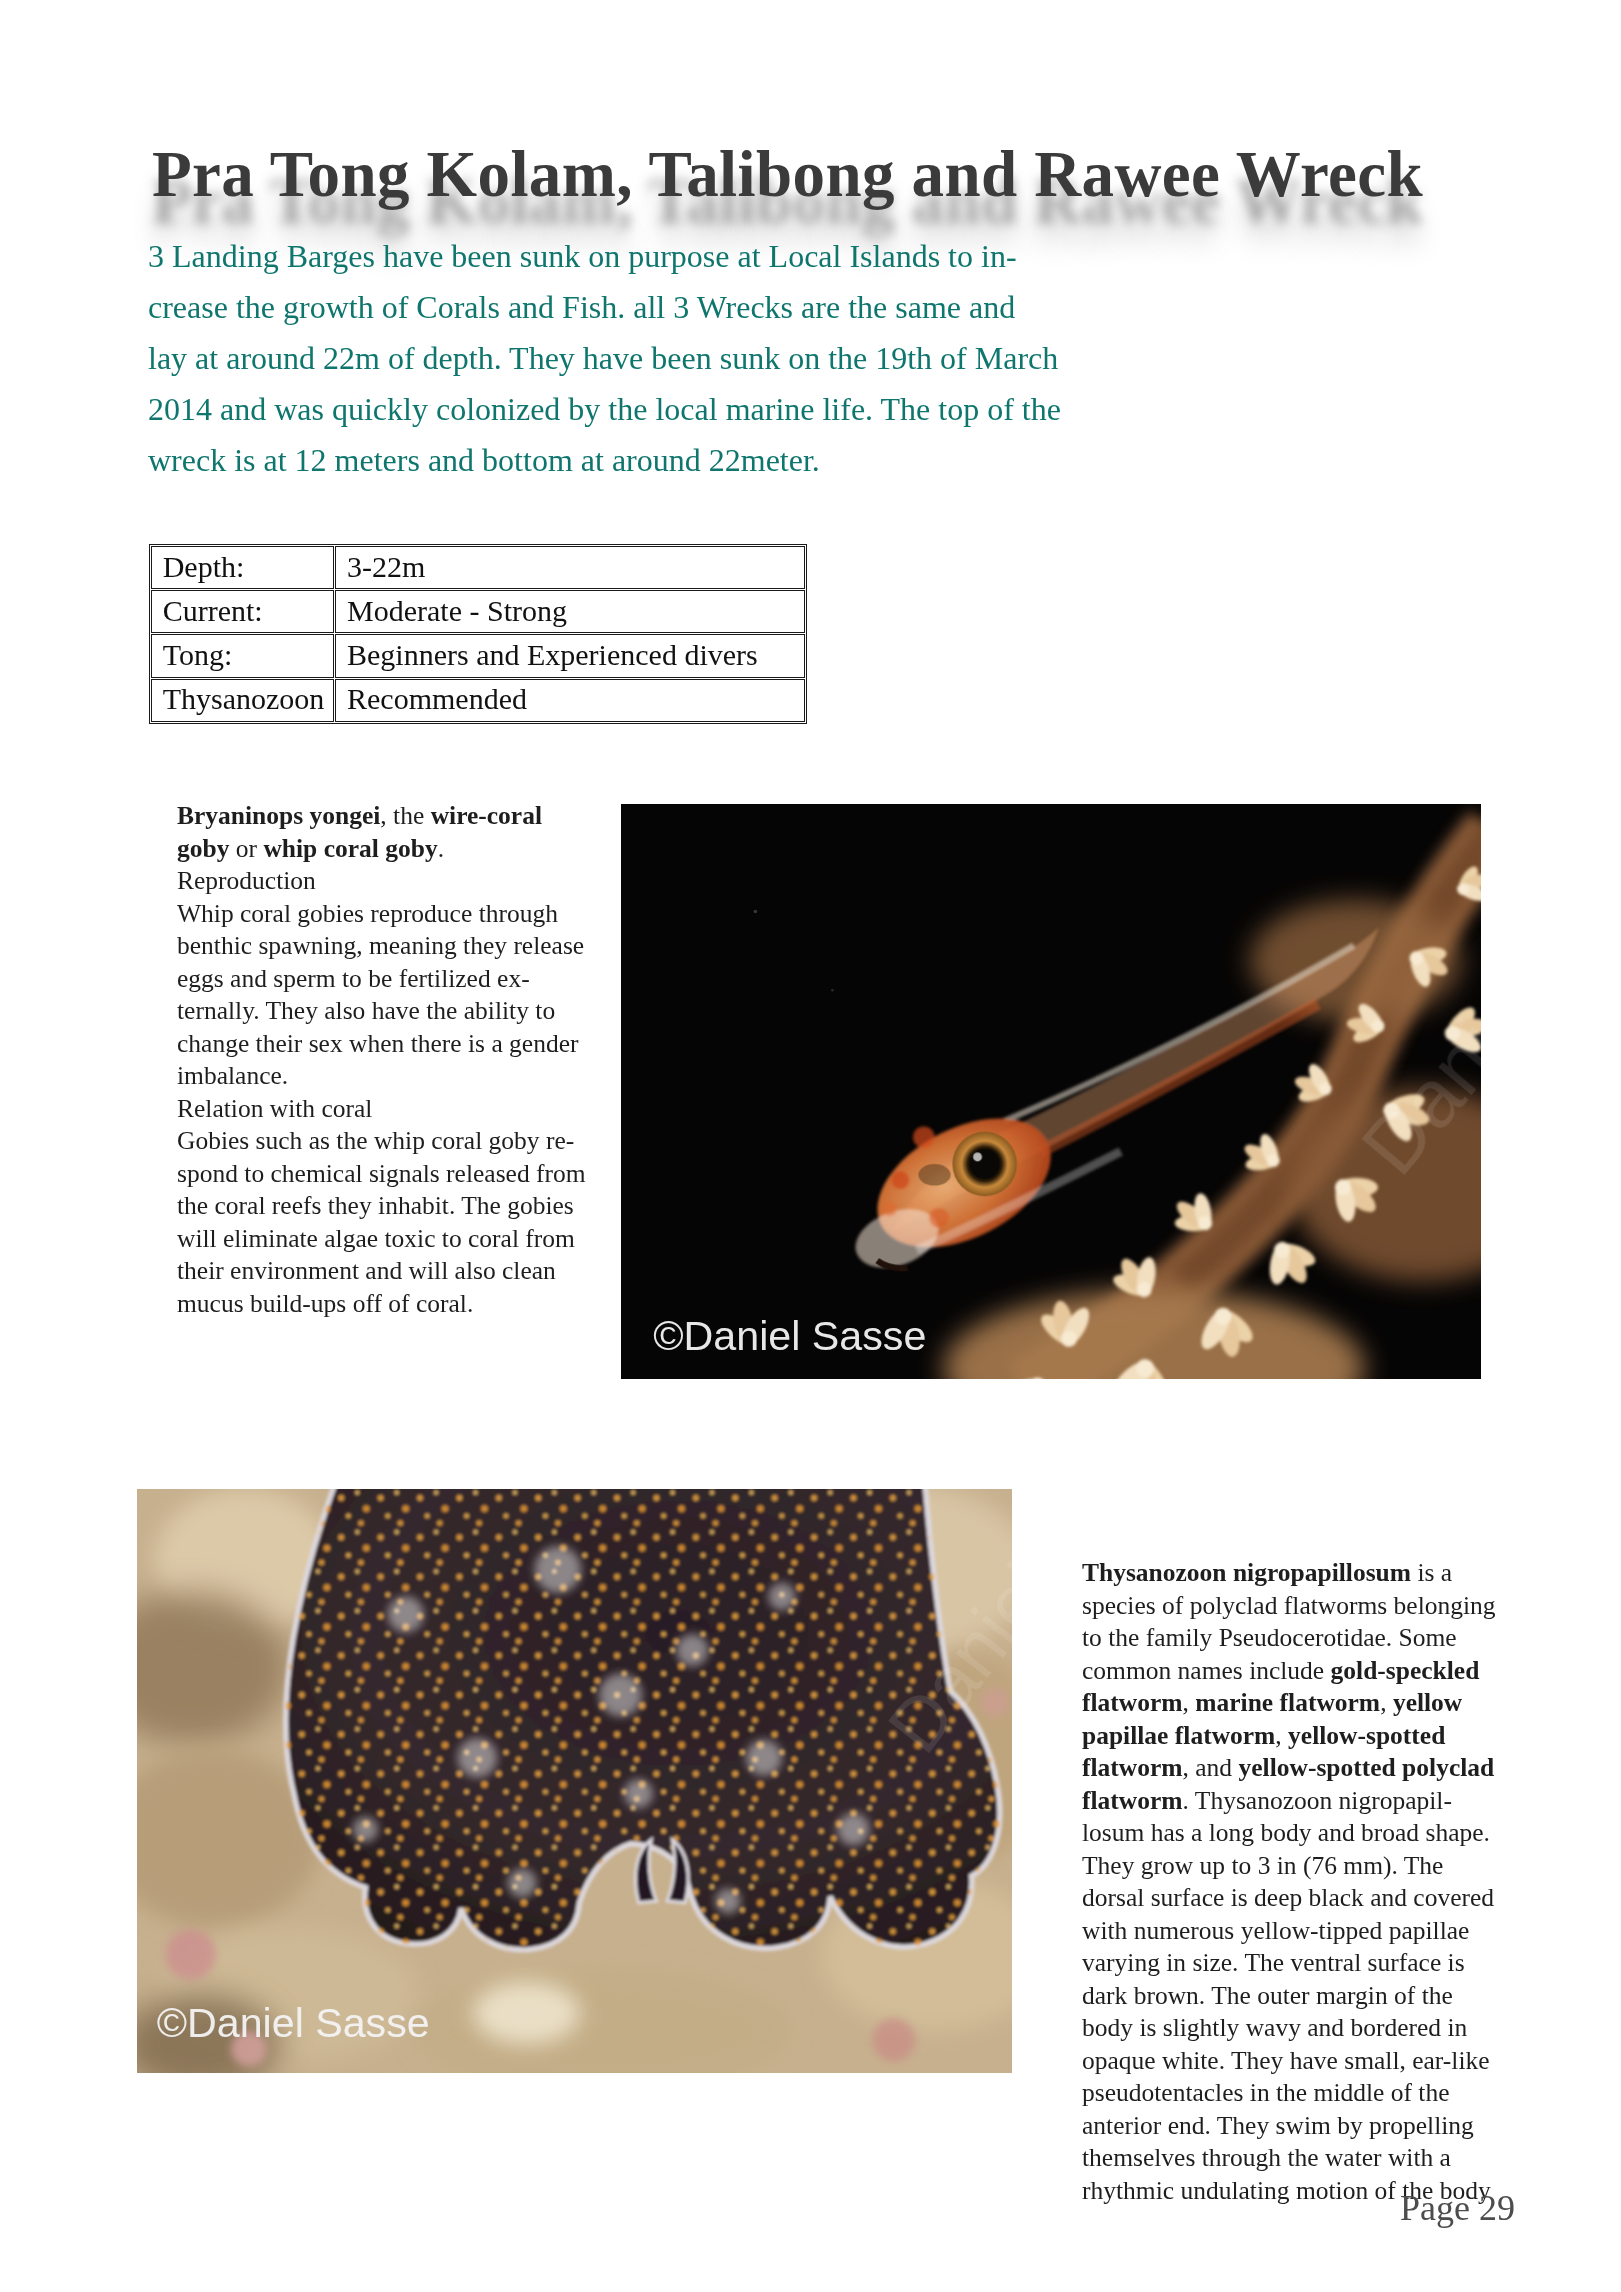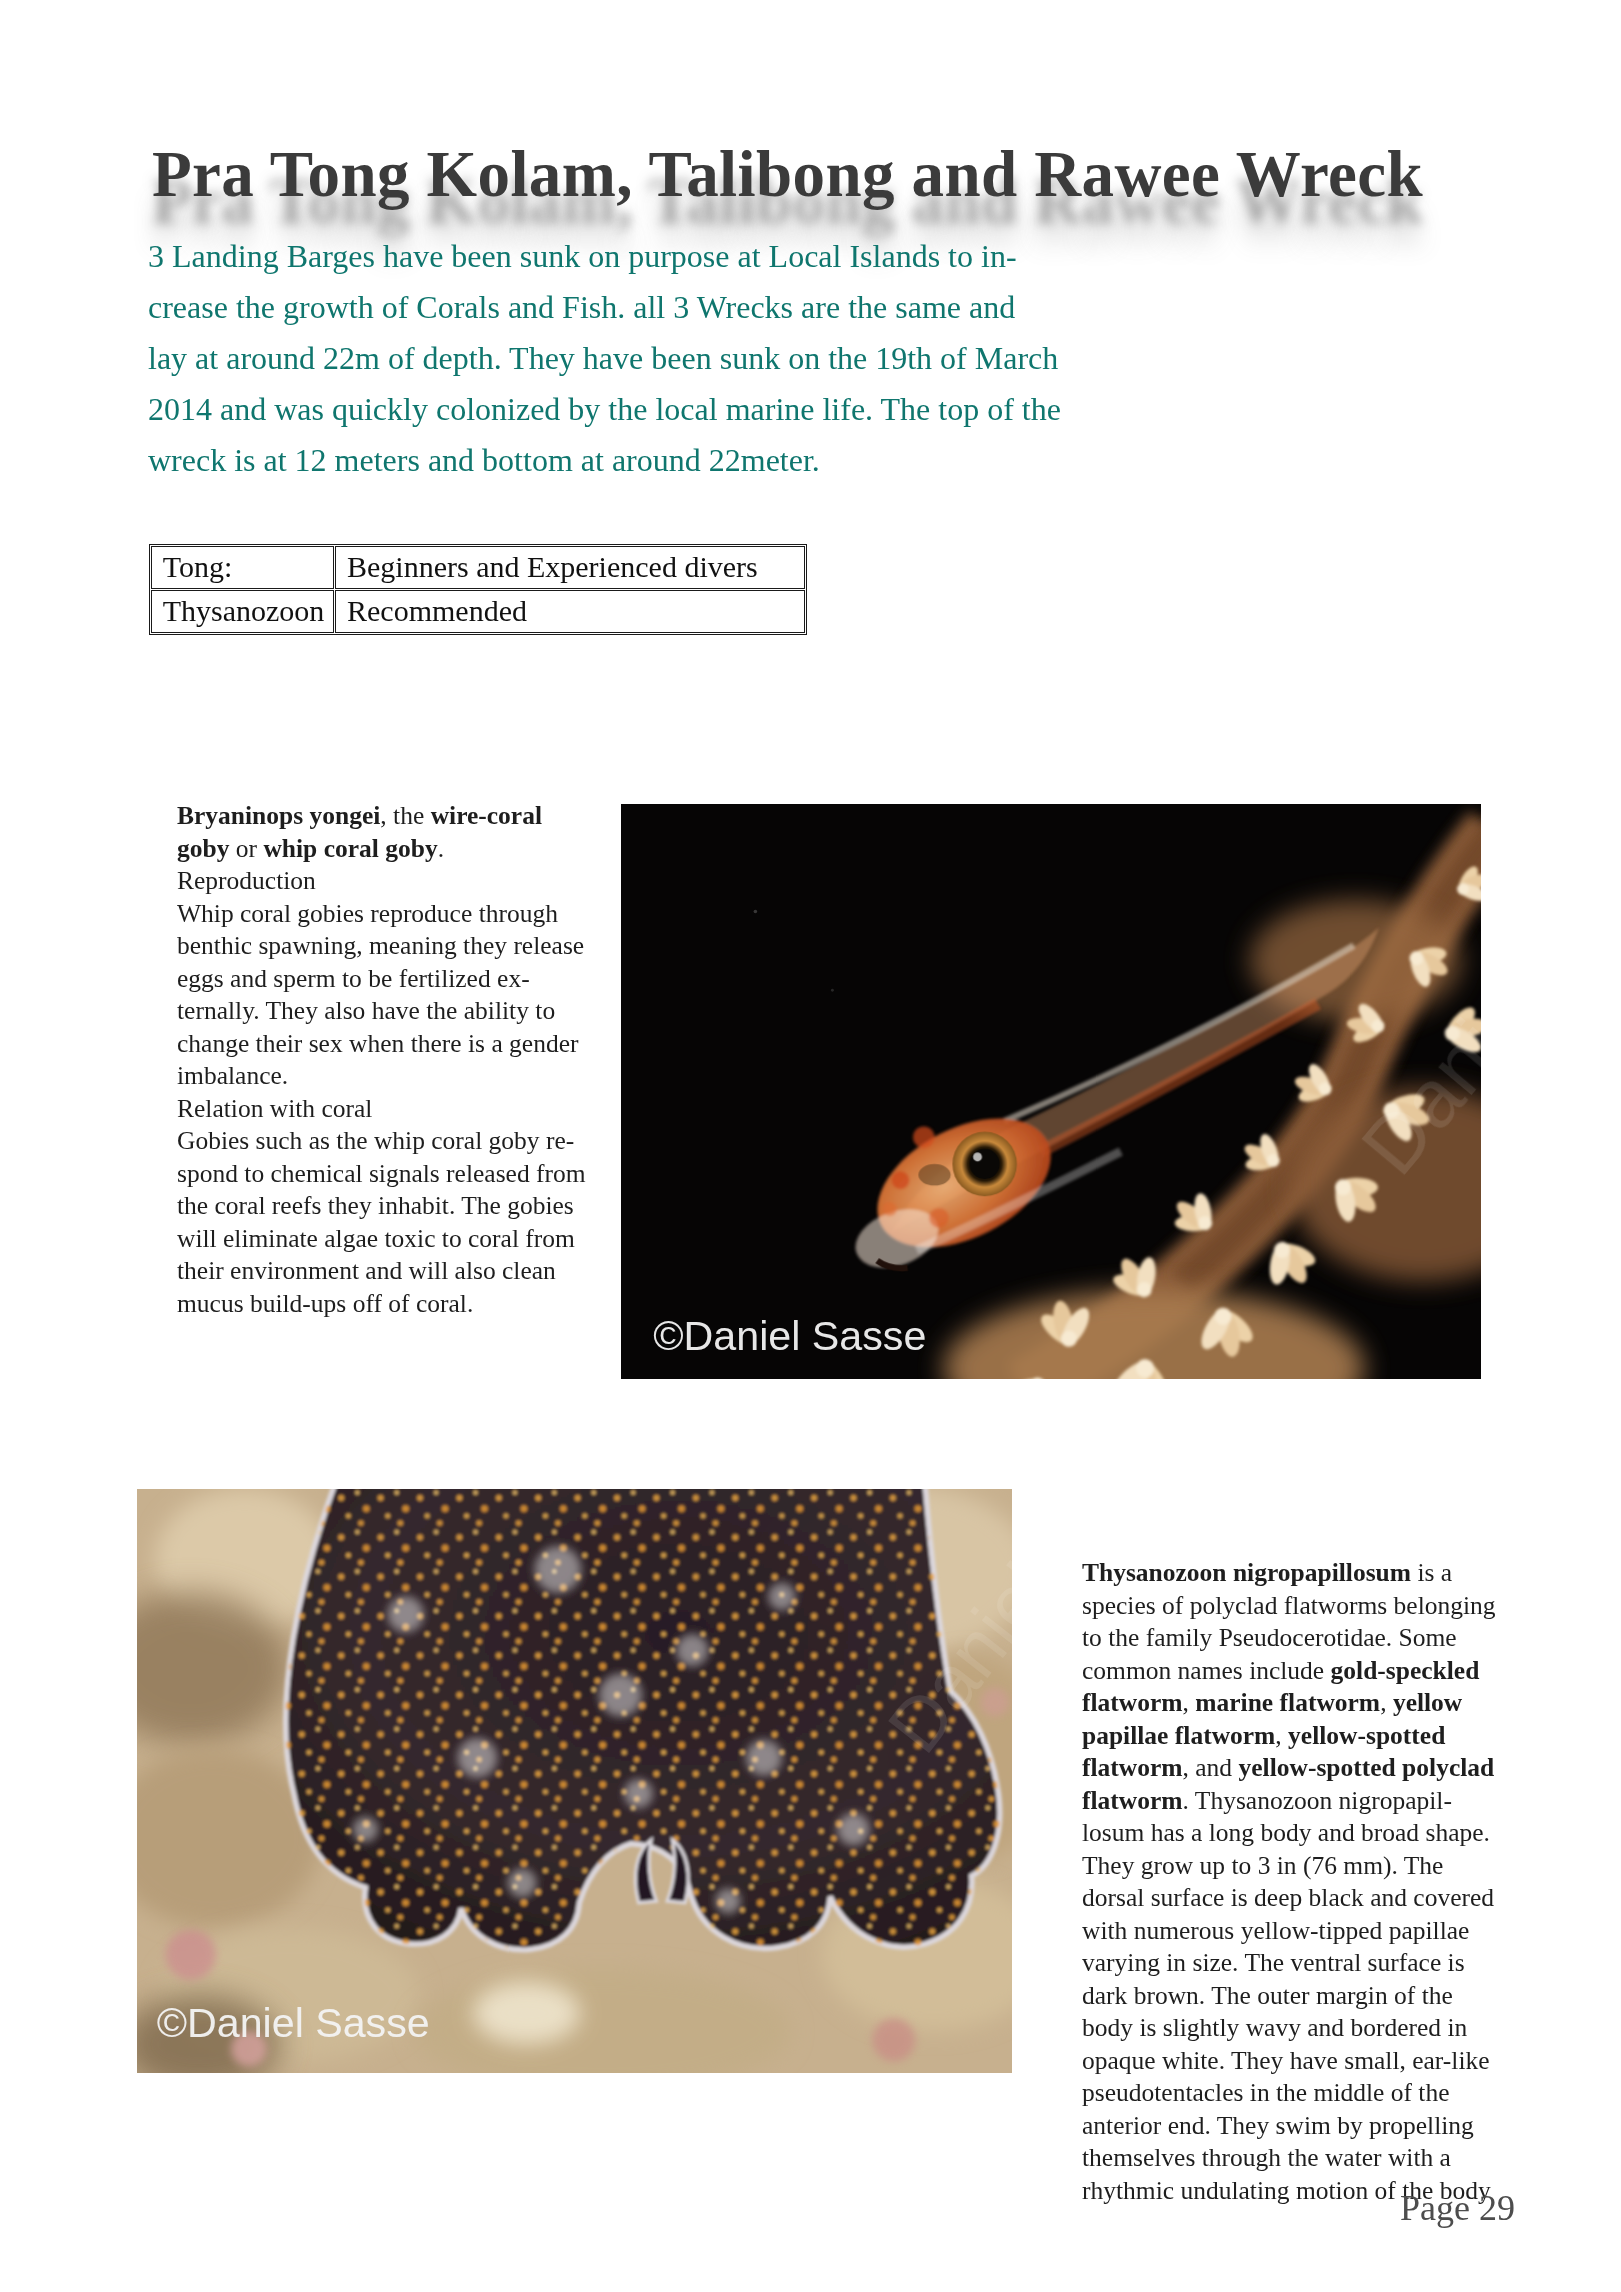--- a/index.html
+++ b/index.html
@@ -46,20 +46,28 @@
 </style>
 </head>
 <body>
 
 <h1 class="page-title">Pra Tong Kolam, Talibong and Rawee Wreck</h1>
 
 <div class="intro">3 Landing Barges have been sunk on purpose at Local Islands to in-<br>crease the growth of Corals and Fish. all 3 Wrecks are the same and<br>lay at around 22m of depth. They have been sunk on the 19th of March<br>2014 and was quickly colonized by the local marine life. The top of the<br>wreck is at 12 meters and bottom at around 22meter.</div>
 
 <table class="info-table">
   <tbody>
+    <tr>
+      <td class="cell-label">Depth:</td>
+      <td class="cell-value">3-22m</td>
+    </tr>
+    <tr>
+      <td class="cell-label">Current:</td>
+      <td class="cell-value">Moderate - Strong</td>
+    </tr>
     <tr>
       <td class="cell-label">Tong:</td>
       <td class="cell-value">Beginners and Experienced divers</td>
     </tr>
     <tr>
       <td class="cell-label">Thysanozoon</td>
       <td class="cell-value">Recommended</td>
     </tr>
   </tbody>
 </table>

